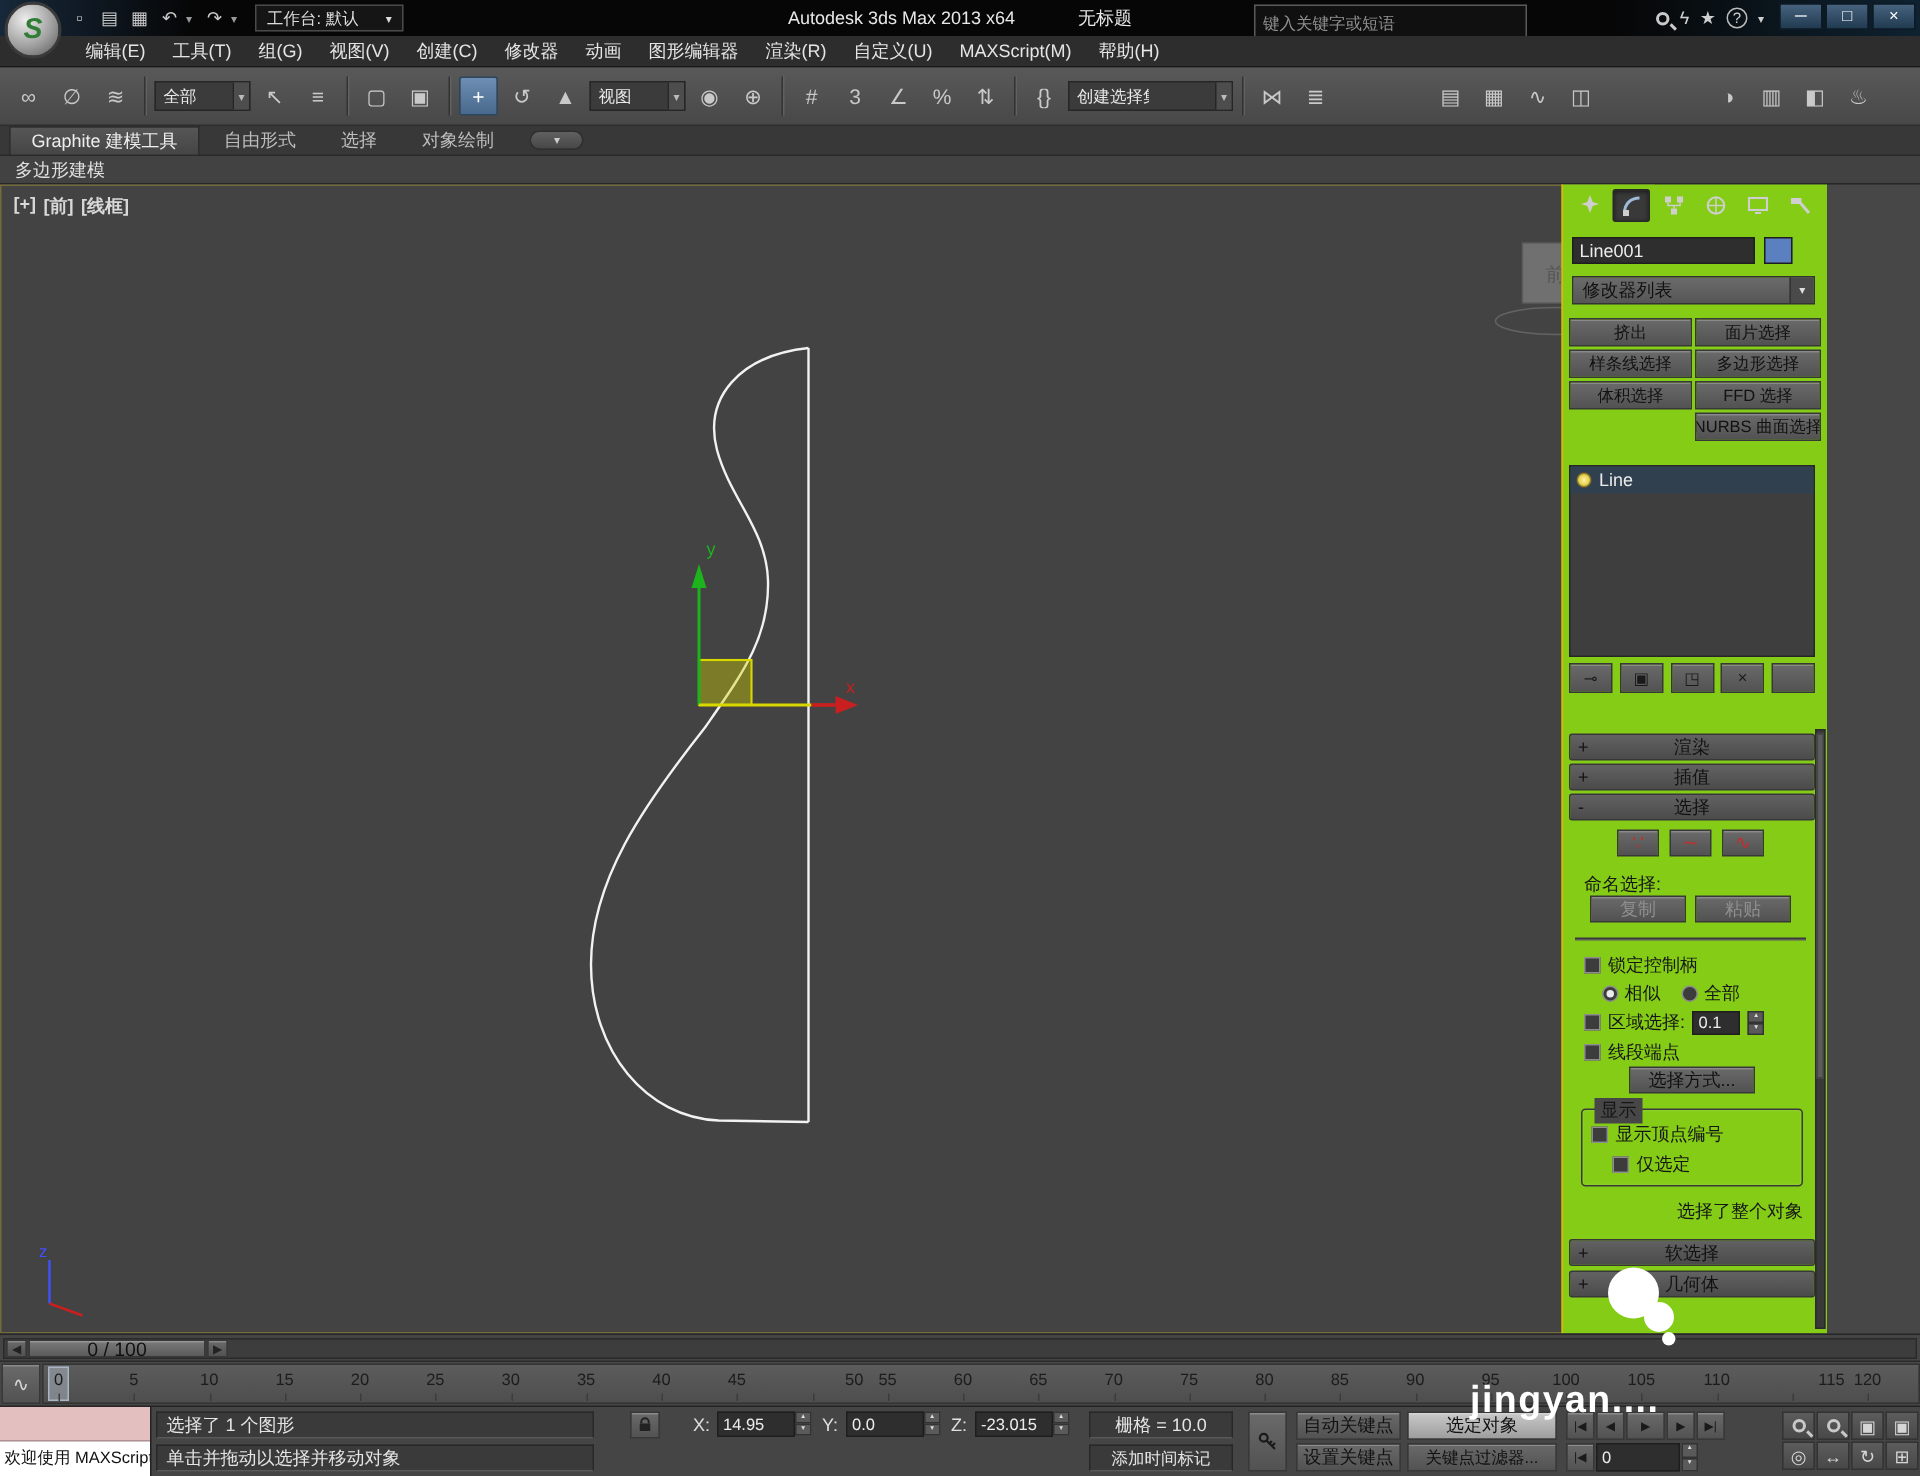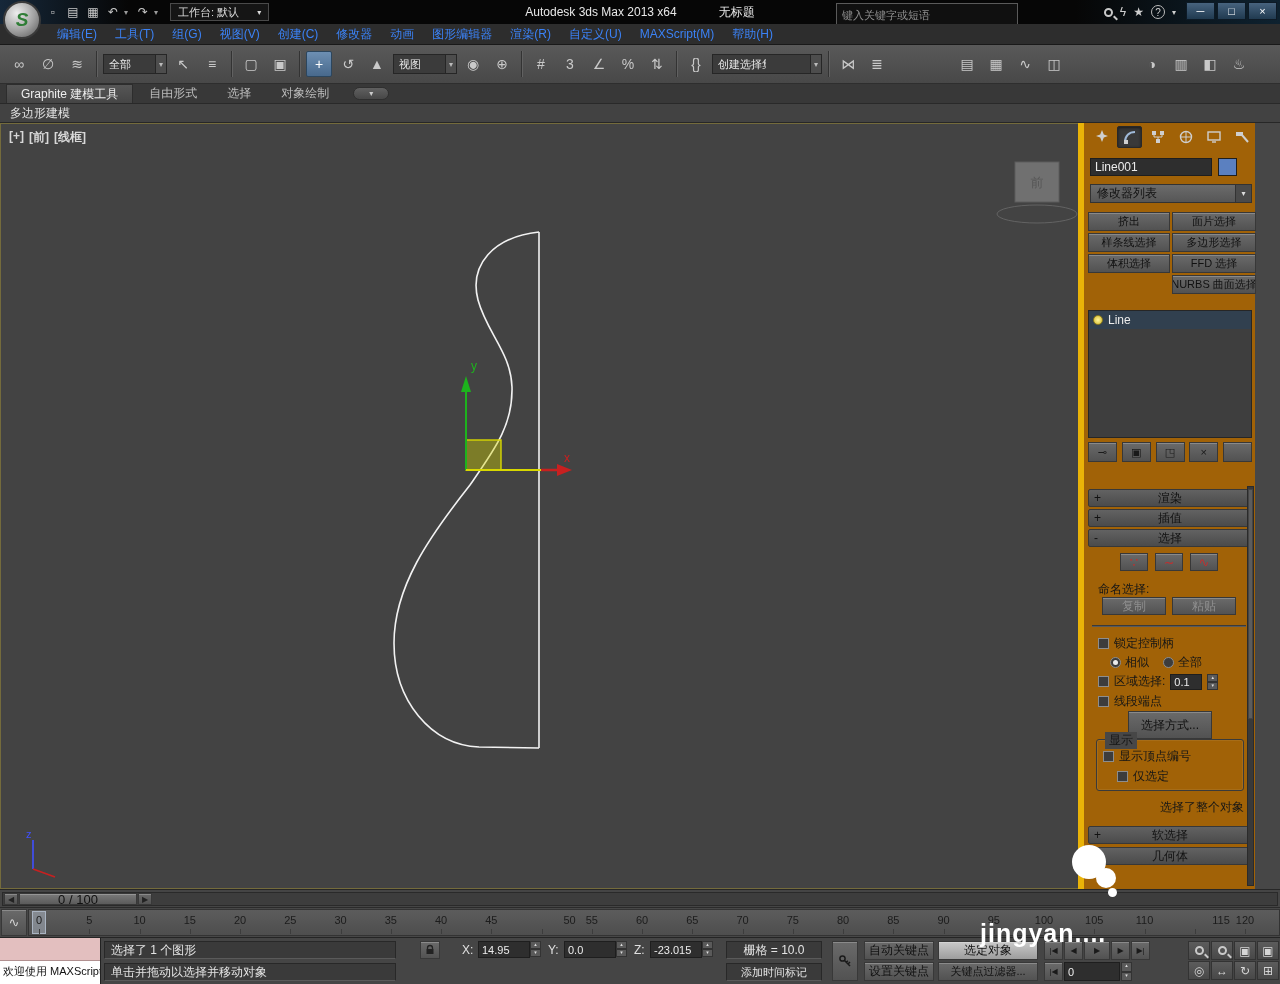--- a/index.html
+++ b/index.html
@@ -29,21 +29,21 @@
   .mag{width:9px;height:9px;border:2px solid #c9c9c9;border-radius:50%;position:relative;display:inline-block}
   .mag::after{content:"";position:absolute;left:7px;top:7px;width:5px;height:2px;background:#c9c9c9;transform:rotate(45deg)}
   .helpc{width:14px;height:14px;border:1px solid #bbb;border-radius:50%;display:flex;align-items:center;justify-content:center;font-size:10px}
   .winbtns{position:absolute;right:3px;top:2px;display:flex;gap:2px}
   .winbtn{width:29px;height:18px;background:linear-gradient(#47637e,#203a50);border:1px solid #0d1a26;
     color:#fff;display:flex;align-items:center;justify-content:center;font-size:11px}
 
   
   .menubar{position:absolute;left:0;top:24px;width:100%;height:21px;background:#2d2d2d;
     border-bottom:1px solid #191919;display:flex;align-items:center;padding-left:48px}
-  .menu-item{padding:0 9px;line-height:21px;color:#3b82f6}
+  .menu-item{padding:0 9px;line-height:21px;color:#e5e5e5}
 
   
   .toolbar{position:absolute;left:0;top:45px;width:100%;height:39px;
     background:linear-gradient(#595959,#484848);border-bottom:1px solid #2e2e2e;
     display:flex;align-items:center;padding:0 6px;gap:3px}
   .tb-btn{width:26px;height:26px;display:flex;align-items:center;justify-content:center;
     color:#c9c9c9;font-size:14px;border:1px solid transparent;border-radius:2px;flex:none}
   .tb-btn.active{background:linear-gradient(#6d8fb3,#48698c);border-color:#2c465e;color:#fff}
   .tb-drop{height:20px;display:flex;align-items:center;background:#3b3b3b;border:1px solid #262626;
     color:#e8e8e8;font-size:11px;padding-left:5px;flex:none}
@@ -63,22 +63,22 @@
   .ribbon-sub{position:absolute;left:0;top:104px;width:100%;height:19px;background:#424242;
     border-bottom:1px solid #272727;display:flex;align-items:center;padding-left:10px;color:#e0e0e0}
 
   
   .viewport{position:absolute;left:0;top:123px;width:1103px;height:766px;background:#434343;
     border:1px solid #746b3c}
   .vp-label{position:absolute;left:8px;top:5px;color:#d8d8d8;font-weight:bold;display:flex;gap:5px}
   .vp-svg{position:absolute;left:0;top:0}
 
   
-  .panel{position:absolute;left:1078px;top:123px;width:177px;height:766px;background:#a16207;
-    border-left:6px solid #eab308}
+  .panel{position:absolute;left:1041px;top:123px;width:177px;height:766px;background:#84cc16;
+    border-left:1px solid #eab308}
   .ptabs{position:absolute;left:0;top:1px;width:100%;height:26px;display:flex;align-items:center;padding-left:5px;gap:3px}
   .ptab{width:25px;height:22px;display:flex;align-items:center;justify-content:center;border-radius:2px}
   .ptab.active{background:#393939;border:1px solid #282828;box-shadow:inset 0 1px 3px rgba(0,0,0,.55)}
   .name-field{position:absolute;left:6px;top:35px;width:122px;height:18px;background:#2e2e2e;
     border:1px solid #1e1e1e;color:#ececec;padding:0 4px;line-height:16px}
   .color-swatch{position:absolute;left:134px;top:35px;width:19px;height:18px;border:1px solid #1e1e1e}
   .mod-drop{position:absolute;left:6px;top:61px;width:162px;height:19px;
     background:linear-gradient(#6b6b6b,#565656);border:1px solid #333;color:#111;
     display:flex;align-items:center;padding-left:6px}
   .mod-drop .car{margin-left:auto;width:16px;height:100%;background:#4a4a4a;border-left:1px solid #333;
@@ -414,21 +414,21 @@
         <span class="numbox" style="width:32px">0.1</span>
         <span class="spin">
             <span>▴</span>
             <span>▾</span>
           </span>
       </div>
       <div class="crow" style="top:146px">
         <span class="cb"></span>
         <span>线段端点</span>
       </div>
-      <div class="btnish abs" style="left:40px;top:164px;width:84px;height:28px">选择方式...</div>
+      <div class="btnish abs" style="left:40px;top:164px;width:84px;height:18px">选择方式...</div>
       <div class="grp" style="top:192px;height:52px">
         <span class="legend">显示</span>
         <div class="crow" style="top:8px;left:6px">
           <span class="cb"></span>
           <span>显示顶点编号</span>
         </div>
         <div class="crow" style="top:28px;left:20px">
           <span class="cb"></span>
           <span>仅选定</span>
         </div>

